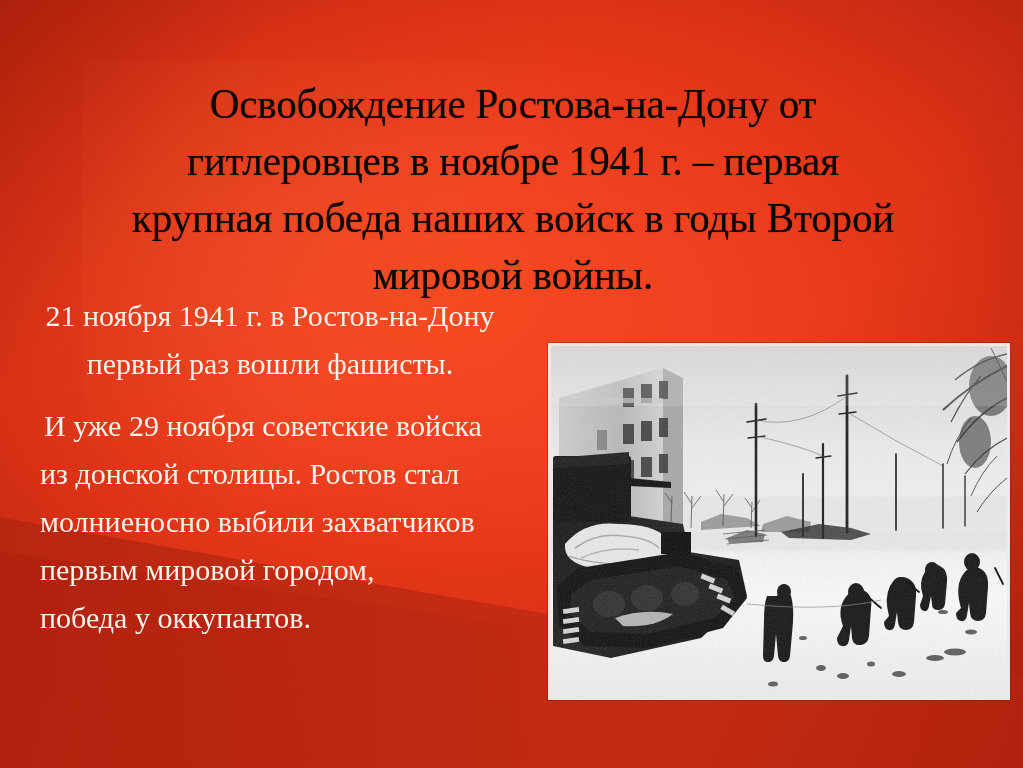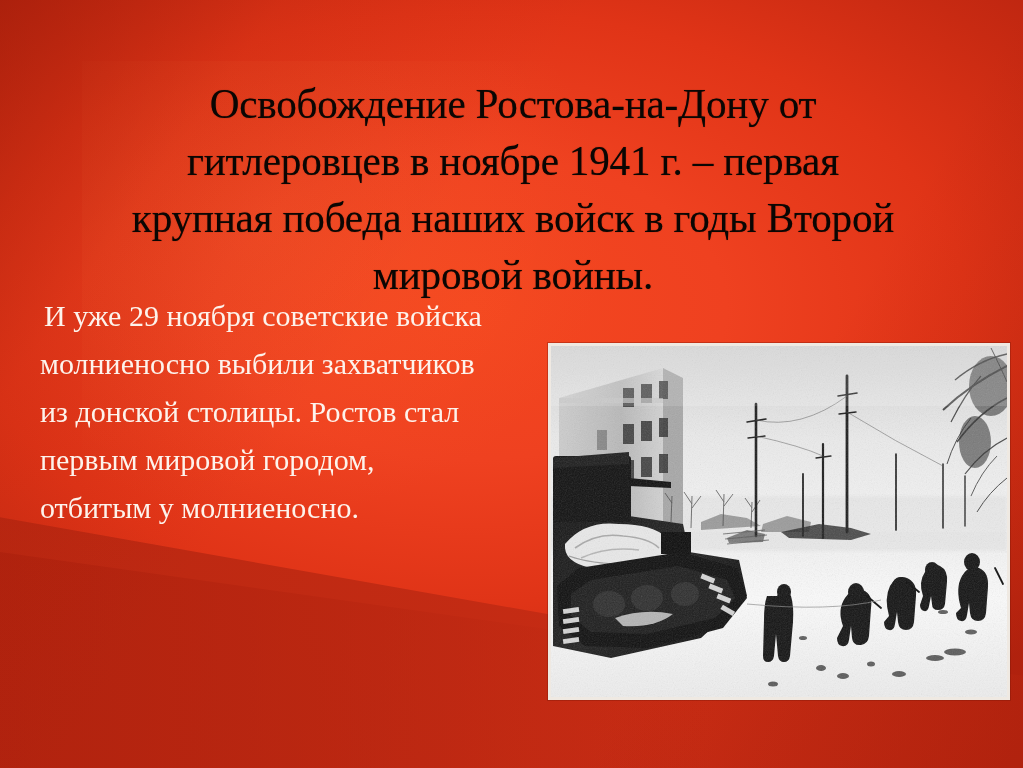--- a/index.html
+++ b/index.html
@@ -133,26 +133,30 @@
   <div class="bg-vignette"></div>
 
   <h1 class="title">
     <span class="title-line">Освобождение Ростова-на-Дону от</span>
     <span class="title-line">гитлеровцев в ноябре 1941 г. – первая</span>
     <span class="title-line">крупная победа наших войск в годы Второй</span>
     <span class="title-line">мировой войны.</span>
   </h1>
 
   <div class="body-col">
+    <p class="para para-1">
+      <span class="ln">21 ноября 1941 г. в Ростов-на-Дону</span>
+      <span class="ln">первый раз вошли фашисты.</span>
+    </p>
     <p class="para para-2">
       <span class="ln first">И уже 29 ноября советские войска</span>
+      <span class="ln">из донской столицы. Ростов стал</span>
       <span class="ln">молниеносно выбили захватчиков</span>
-      <span class="ln">из донской столицы. Ростов стал</span>
       <span class="ln">первым мировой городом,</span>
-      <span class="ln">отбитым у молниеносно.</span>
+      <span class="ln">победа у оккупантов.</span>
     </p>
   </div>
 
   <figure class="photo-frame" style="margin:0">
     <div class="photo">
       <svg viewBox="0 0 456 351" preserveAspectRatio="none" role="img" aria-label="WWII winter street scene">
         <defs>
           <linearGradient id="skyG" x1="0" y1="0" x2="0" y2="1">
             <stop offset="0%" stop-color="#cfccc8"></stop>
             <stop offset="45%" stop-color="#e4e2df"></stop>

